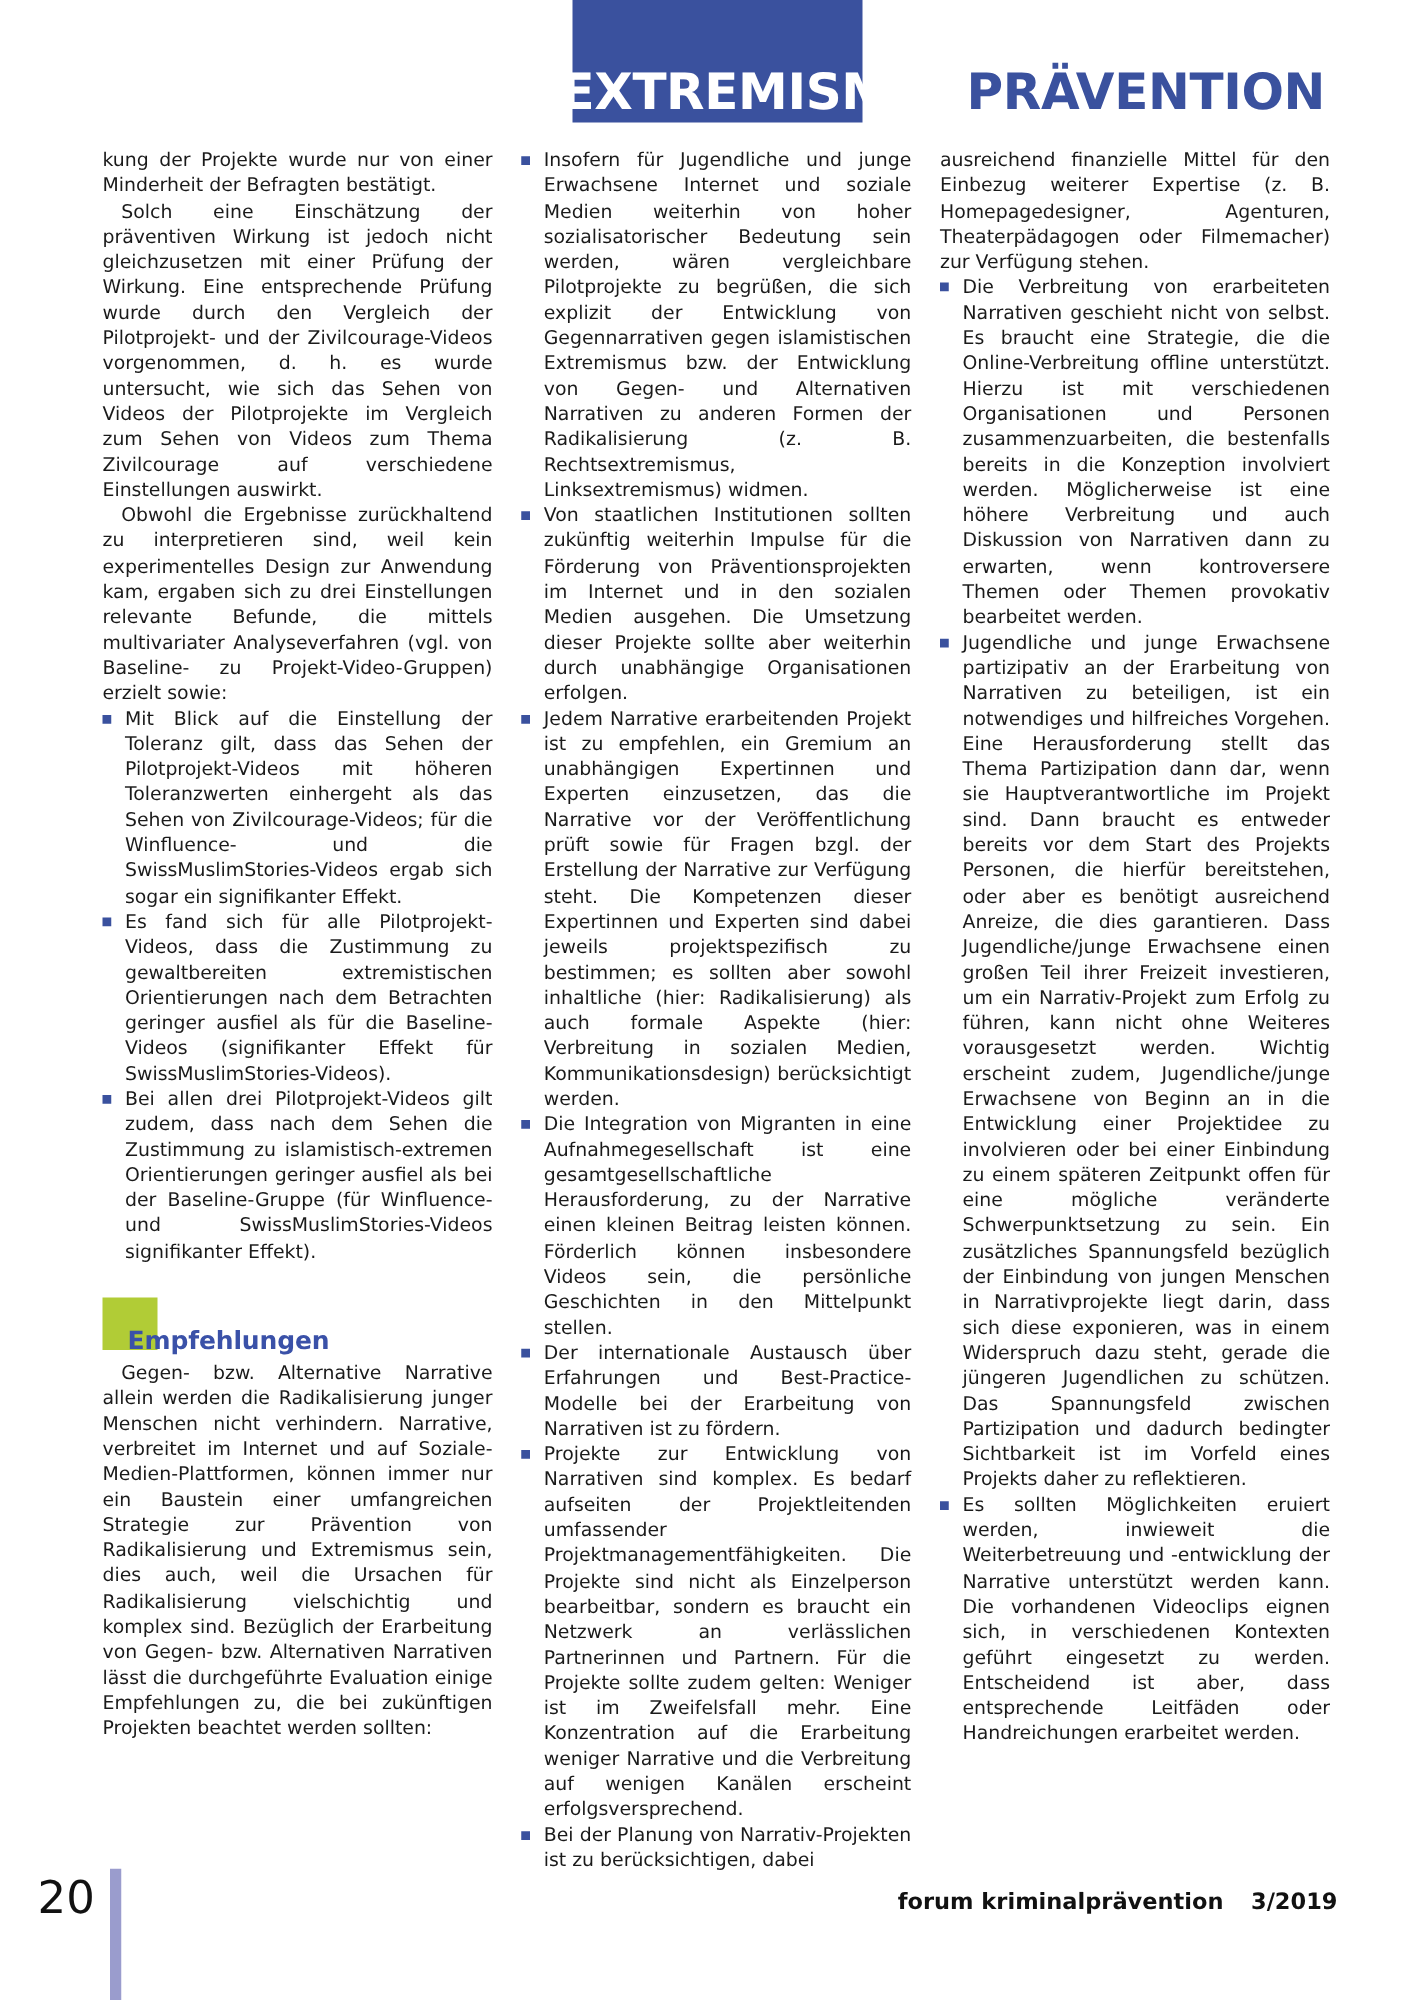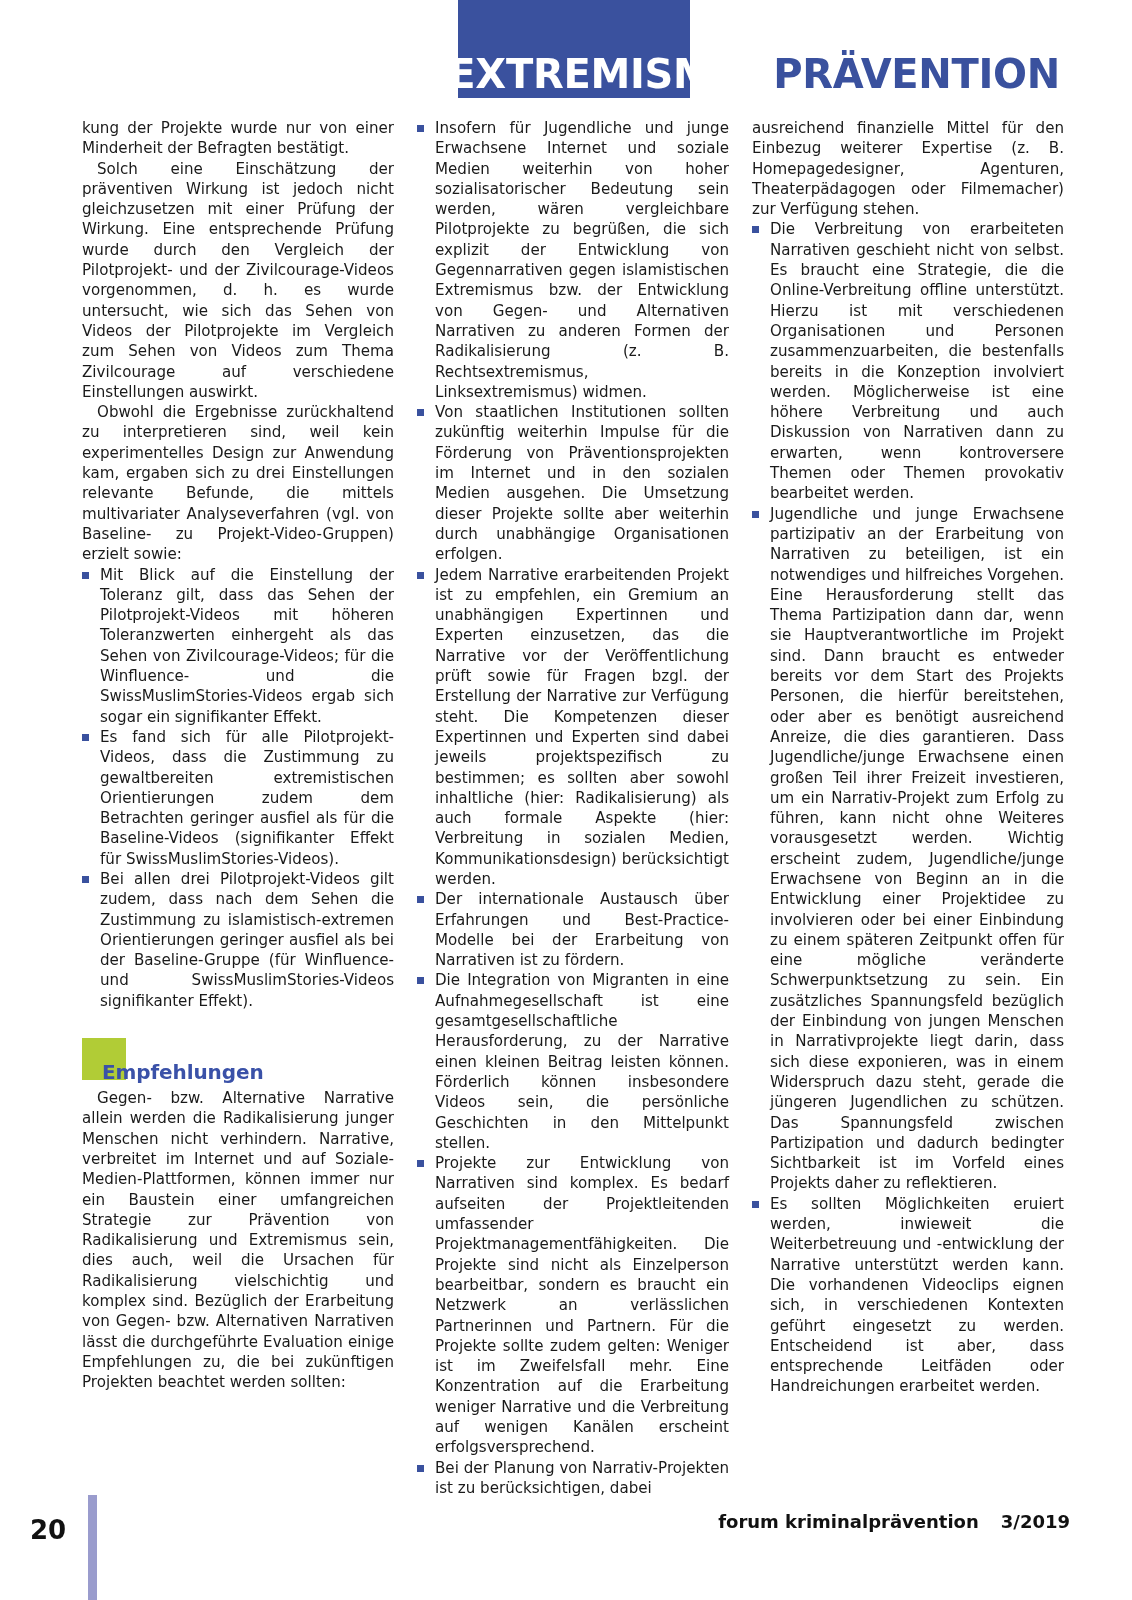--- a/index.html
+++ b/index.html
@@ -123,23 +123,23 @@
   .footer {
     position: absolute;
     left: 0;
     top: 1495px;
     width: 1132px;
     height: 105px;
   }
   .footer-page {
     position: absolute;
     left: 30px;
-    top: 20px;
-    font-size: 26px;
-    font-weight: bold;
+    top: 3px;
+    font-size: 36px;
+    font-weight: normal;
     color: #111111;
   }
   .footer-rule {
     position: absolute;
     left: 88px;
     top: 0px;
     width: 9px;
     height: 105px;
     background: #9a9ccd;
   }
@@ -165,37 +165,37 @@
 </div>
 
 <div class="columns">
 
   <div class="col col-1">
     <p class="para">kung der Projekte wurde nur von einer Minderheit der Befragten bestätigt.</p>
     <p class="para indent">Solch eine Einschätzung der präventiven Wirkung ist jedoch nicht gleichzusetzen mit einer Prüfung der Wirkung. Eine entsprechende Prüfung wurde durch den Vergleich der Pilotprojekt- und der Zivilcourage-Videos vorgenommen, d. h. es wurde untersucht, wie sich das Sehen von Videos der Pilotprojekte im Vergleich zum Sehen von Videos zum Thema Zivilcourage auf verschiedene Einstellungen auswirkt.</p>
     <p class="para indent">Obwohl die Ergebnisse zurückhaltend zu interpretieren sind, weil kein experimentelles Design zur Anwendung kam, ergaben sich zu drei Einstellungen relevante Befunde, die mittels multivariater Analyseverfahren (vgl. von Baseline- zu Projekt-Video-Gruppen) erzielt sowie:</p>
     <ul class="bullets">
       <li>Mit Blick auf die Einstellung der Toleranz gilt, dass das Sehen der Pilotprojekt-Videos mit höheren Toleranzwerten einhergeht als das Sehen von Zivilcourage-Videos; für die Winfluence- und die SwissMuslimStories-Videos ergab sich sogar ein signifikanter Effekt.</li>
-      <li>Es fand sich für alle Pilotprojekt-Videos, dass die Zustimmung zu gewaltbereiten extremistischen Orientierungen zudem dem Betrachten geringer ausfiel als für die Baseline-Videos (signifikanter Effekt für SwissMuslimStories-Videos).</li>
+      <li>Es fand sich für alle Pilotprojekt-Videos, dass die Zustimmung zu gewaltbereiten extremistischen Orientierungen nach dem Betrachten geringer ausfiel als für die Baseline-Videos (signifikanter Effekt für SwissMuslimStories-Videos).</li>
       <li>Bei allen drei Pilotprojekt-Videos gilt zudem, dass nach dem Sehen die Zustimmung zu islamistisch-extremen Orientierungen geringer ausfiel als bei der Baseline-Gruppe (für Winfluence- und SwissMuslimStories-Videos signifikanter Effekt).</li>
     </ul>
     <div class="section-head">
       <div class="swatch"></div>
       <div class="label">Empfehlungen</div>
     </div>
     <p class="para indent">Gegen- bzw. Alternative Narrative allein werden die Radikalisierung junger Menschen nicht verhindern. Narrative, verbreitet im Internet und auf Soziale-Medien-Plattformen, können immer nur ein Baustein einer umfangreichen Strategie zur Prävention von Radikalisierung und Extremismus sein, dies auch, weil die Ursachen für Radikalisierung vielschichtig und komplex sind. Bezüglich der Erarbeitung von Gegen- bzw. Alternativen Narrativen lässt die durchgeführte Evaluation einige Empfehlungen zu, die bei zukünftigen Projekten beachtet werden sollten:</p>
   </div>
 
   <div class="col col-2">
     <ul class="bullets">
       <li>Insofern für Jugendliche und junge Erwachsene Internet und soziale Medien weiterhin von hoher sozialisatorischer Bedeutung sein werden, wären vergleichbare Pilotprojekte zu begrüßen, die sich explizit der Entwicklung von Gegennarrativen gegen islamistischen Extremismus bzw. der Entwicklung von Gegen- und Alternativen Narrativen zu anderen Formen der Radikalisierung (z. B. Rechtsextremismus, Linksextremismus) widmen.</li>
       <li>Von staatlichen Institutionen sollten zukünftig weiterhin Impulse für die Förderung von Präventionsprojekten im Internet und in den sozialen Medien ausgehen. Die Umsetzung dieser Projekte sollte aber weiterhin durch unabhängige Organisationen erfolgen.</li>
       <li>Jedem Narrative erarbeitenden Projekt ist zu empfehlen, ein Gremium an unabhängigen Expertinnen und Experten einzusetzen, das die Narrative vor der Veröffentlichung prüft sowie für Fragen bzgl. der Erstellung der Narrative zur Verfügung steht. Die Kompetenzen dieser Expertinnen und Experten sind dabei jeweils projektspezifisch zu bestimmen; es sollten aber sowohl inhaltliche (hier: Radikalisierung) als auch formale Aspekte (hier: Verbreitung in sozialen Medien, Kommunikationsdesign) berücksichtigt werden.</li>
+      <li>Die Integration von Migranten in eine Aufnahmegesellschaft ist eine gesamtgesellschaftliche Herausforderung, zu der Narrative einen kleinen Beitrag leisten können. Förderlich können insbesondere Videos sein, die persönliche Geschichten in den Mittelpunkt stellen.</li>
       <li>Der internationale Austausch über Erfahrungen und Best-Practice-Modelle bei der Erarbeitung von Narrativen ist zu fördern.</li>
-      <li>Die Integration von Migranten in eine Aufnahmegesellschaft ist eine gesamtgesellschaftliche Herausforderung, zu der Narrative einen kleinen Beitrag leisten können. Förderlich können insbesondere Videos sein, die persönliche Geschichten in den Mittelpunkt stellen.</li>
       <li>Projekte zur Entwicklung von Narrativen sind komplex. Es bedarf aufseiten der Projektleitenden umfassender Projektmanagementfähigkeiten. Die Projekte sind nicht als Einzelperson bearbeitbar, sondern es braucht ein Netzwerk an verlässlichen Partnerinnen und Partnern. Für die Projekte sollte zudem gelten: Weniger ist im Zweifelsfall mehr. Eine Konzentration auf die Erarbeitung weniger Narrative und die Verbreitung auf wenigen Kanälen erscheint erfolgsversprechend.</li>
       <li>Bei der Planung von Narrativ-Projekten ist zu berücksichtigen, dabei</li>
     </ul>
   </div>
 
   <div class="col col-3">
     <p class="para">ausreichend finanzielle Mittel für den Einbezug weiterer Expertise (z. B. Homepagedesigner, Agenturen, Theaterpädagogen oder Filmemacher) zur Verfügung stehen.</p>
     <ul class="bullets">
       <li>Die Verbreitung von erarbeiteten Narrativen geschieht nicht von selbst. Es braucht eine Strategie, die die Online-Verbreitung offline unterstützt. Hierzu ist mit verschiedenen Organisationen und Personen zusammenzuarbeiten, die bestenfalls bereits in die Konzeption involviert werden. Möglicherweise ist eine höhere Verbreitung und auch Diskussion von Narrativen dann zu erwarten, wenn kontroversere Themen oder Themen provokativ bearbeitet werden.</li>
       <li>Jugendliche und junge Erwachsene partizipativ an der Erarbeitung von Narrativen zu beteiligen, ist ein notwendiges und hilfreiches Vorgehen. Eine Herausforderung stellt das Thema Partizipation dann dar, wenn sie Hauptverantwortliche im Projekt sind. Dann braucht es entweder bereits vor dem Start des Projekts Personen, die hierfür bereitstehen, oder aber es benötigt ausreichend Anreize, die dies garantieren. Dass Jugendliche/junge Erwachsene einen großen Teil ihrer Freizeit investieren, um ein Narrativ-Projekt zum Erfolg zu führen, kann nicht ohne Weiteres vorausgesetzt werden. Wichtig erscheint zudem, Jugendliche/junge Erwachsene von Beginn an in die Entwicklung einer Projektidee zu involvieren oder bei einer Einbindung zu einem späteren Zeitpunkt offen für eine mögliche veränderte Schwerpunktsetzung zu sein. Ein zusätzliches Spannungsfeld bezüglich der Einbindung von jungen Menschen in Narrativprojekte liegt darin, dass sich diese exponieren, was in einem Widerspruch dazu steht, gerade die jüngeren Jugendlichen zu schützen. Das Spannungsfeld zwischen Partizipation und dadurch bedingter Sichtbarkeit ist im Vorfeld eines Projekts daher zu reflektieren.</li>

